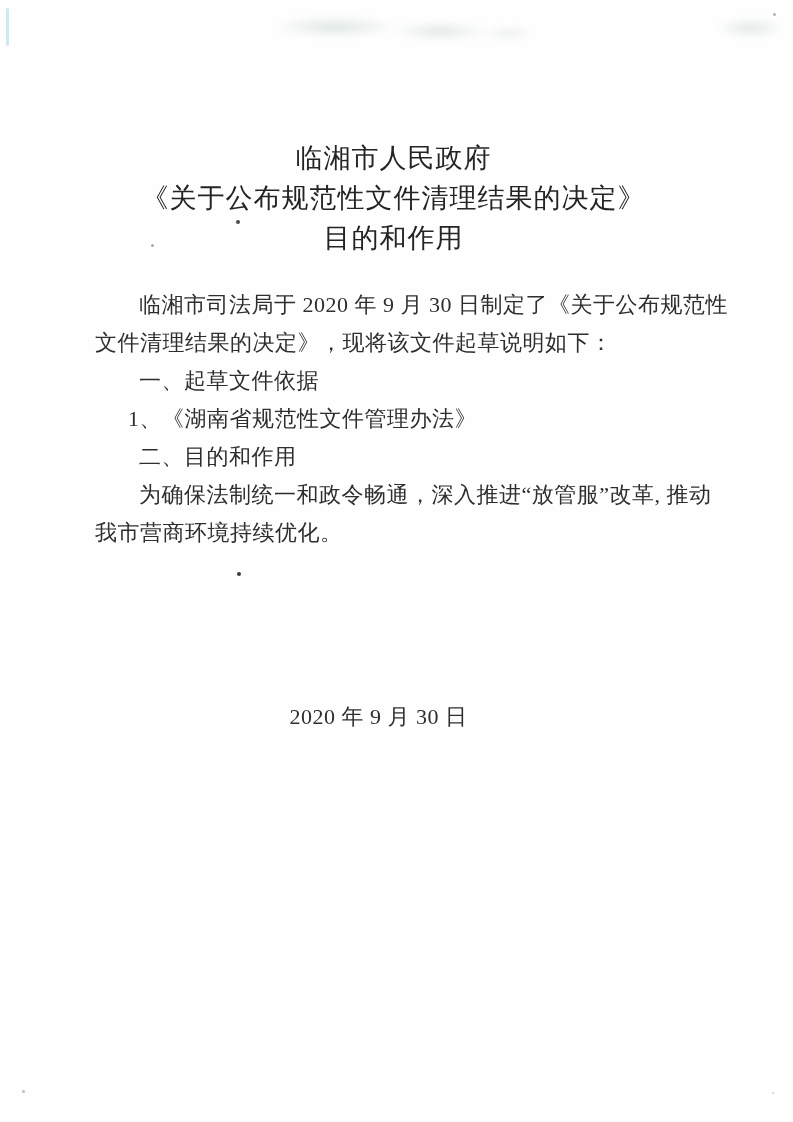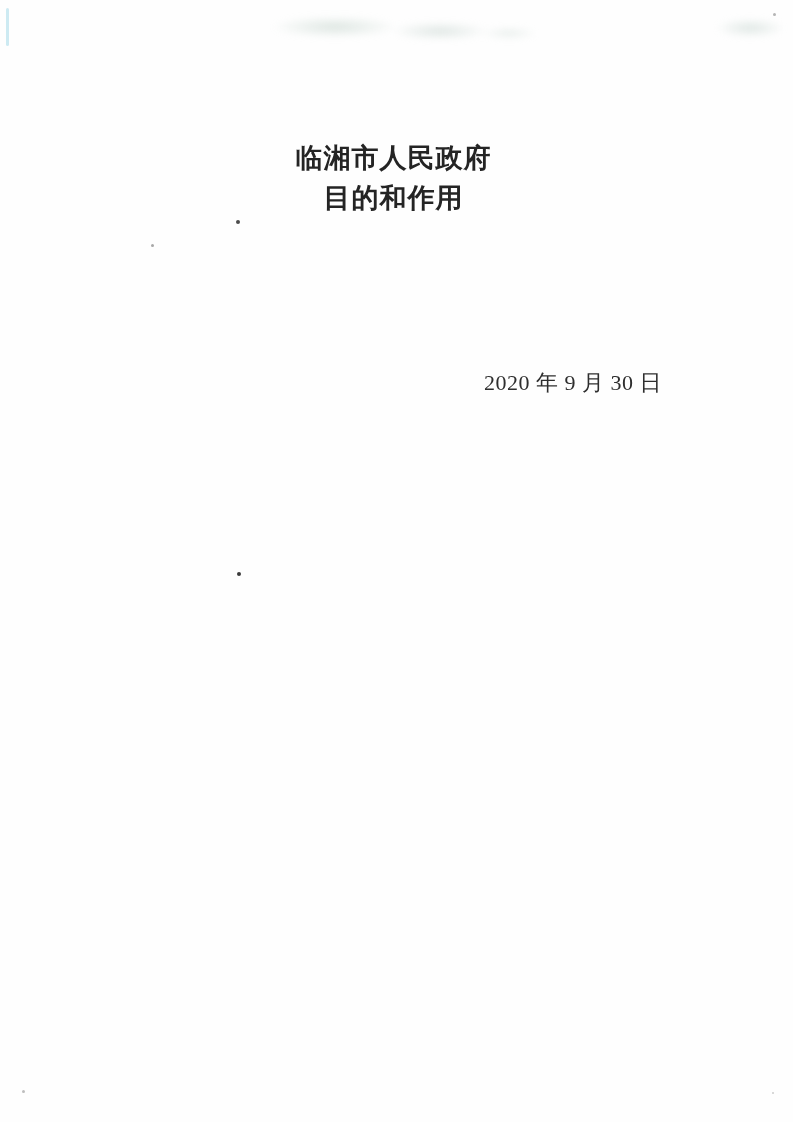--- a/index.html
+++ b/index.html
@@ -51,42 +51,42 @@
   .speck-1 { left: 236px; top: 220px; width: 4px; height: 4px; background: #4c4c4c; }
   .speck-2 { left: 151px; top: 244px; width: 3px; height: 3px; background: #a8a8a8; }
   .speck-3 { left: 237px; top: 572px; width: 4px; height: 4px; background: #3a3a3a; }
   .speck-4 { left: 22px;  top: 1090px; width: 3px; height: 3px; background: #bdbdbd; }
   .speck-5 { left: 773px; top: 13px;  width: 3px; height: 3px; background: #b5b5b5; }
   .speck-6 { left: 772px; top: 1092px; width: 2px; height: 2px; background: #cccccc; }
   
   .title {
     text-align: center;
     font-size: 27px;
-    font-weight: bold;
+    font-weight: normal;
     line-height: 40px;
     color: #242424;
     letter-spacing: 1px;
   }
   .title .t-line { white-space: nowrap; }
   .body-text {
     margin-top: 28px;
     font-size: 22px;
     line-height: 38px;
     letter-spacing: 0.5px;
   }
   .body-text .line {
     white-space: nowrap;
   }
   .indent { text-indent: 2em; }
   .indent-sm { text-indent: 1.5em; }
   .date-line {
     margin-top: 146px;
     font-size: 22px;
     line-height: 38px;
-    text-align: right;
+    text-align: center;
     padding-right: 30px;
     letter-spacing: 0.5px;
     white-space: nowrap;
   }
 </style>
 </head>
 <body>
 
 <div class="page">
 
@@ -95,19 +95,29 @@
   <div class="scan-line"></div>
   <div class="speck speck-1"></div>
   <div class="speck speck-2"></div>
   <div class="speck speck-3"></div>
   <div class="speck speck-4"></div>
   <div class="speck speck-5"></div>
   <div class="speck speck-6"></div>
 
   <div class="title">
     <div class="t-line">临湘市人民政府</div>
+    <div class="t-line">《关于公布规范性文件清理结果的决定》</div>
     <div class="t-line">目的和作用</div>
   </div>
 
+  <div class="body-text">
+    <p class="line indent">临湘市司法局于 2020 年 9 月 30 日制定了《关于公布规范性</p>
+    <p class="line">文件清理结果的决定》，现将该文件起草说明如下：</p>
+    <p class="line indent">一、起草文件依据</p>
+    <p class="line indent-sm">1、《湖南省规范性文件管理办法》</p>
+    <p class="line indent">二、目的和作用</p>
+    <p class="line indent">为确保法制统一和政令畅通，深入推进“放管服”改革, 推动</p>
+    <p class="line">我市营商环境持续优化。</p>
+  </div>
 
   <p class="date-line">2020 年 9 月 30 日</p>
 
 </div>
 
 </body></html>

